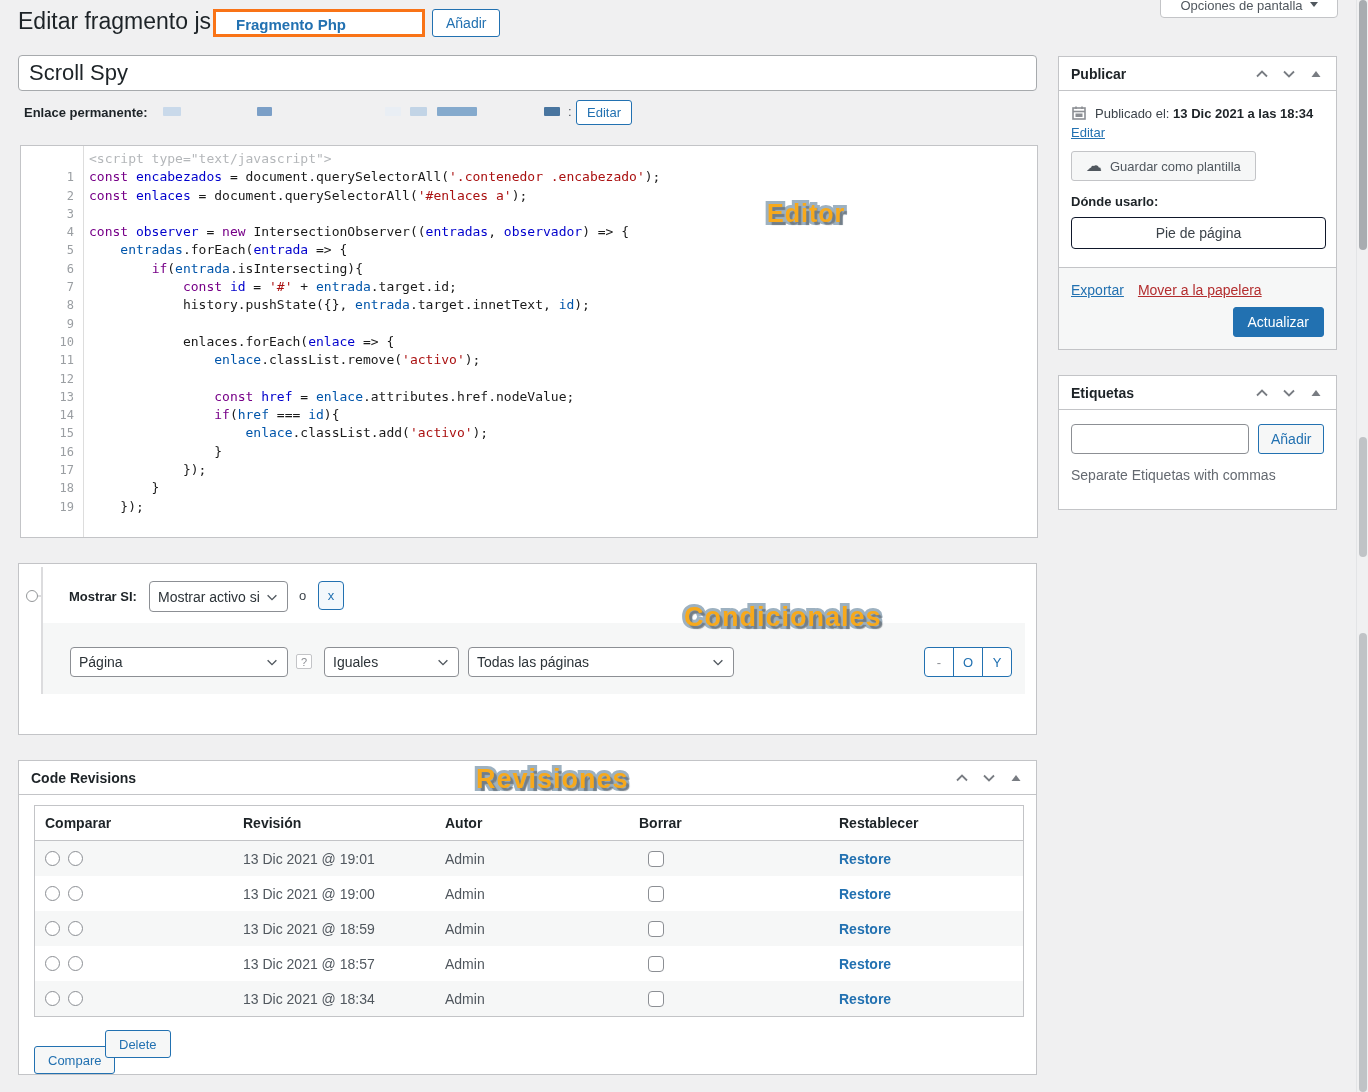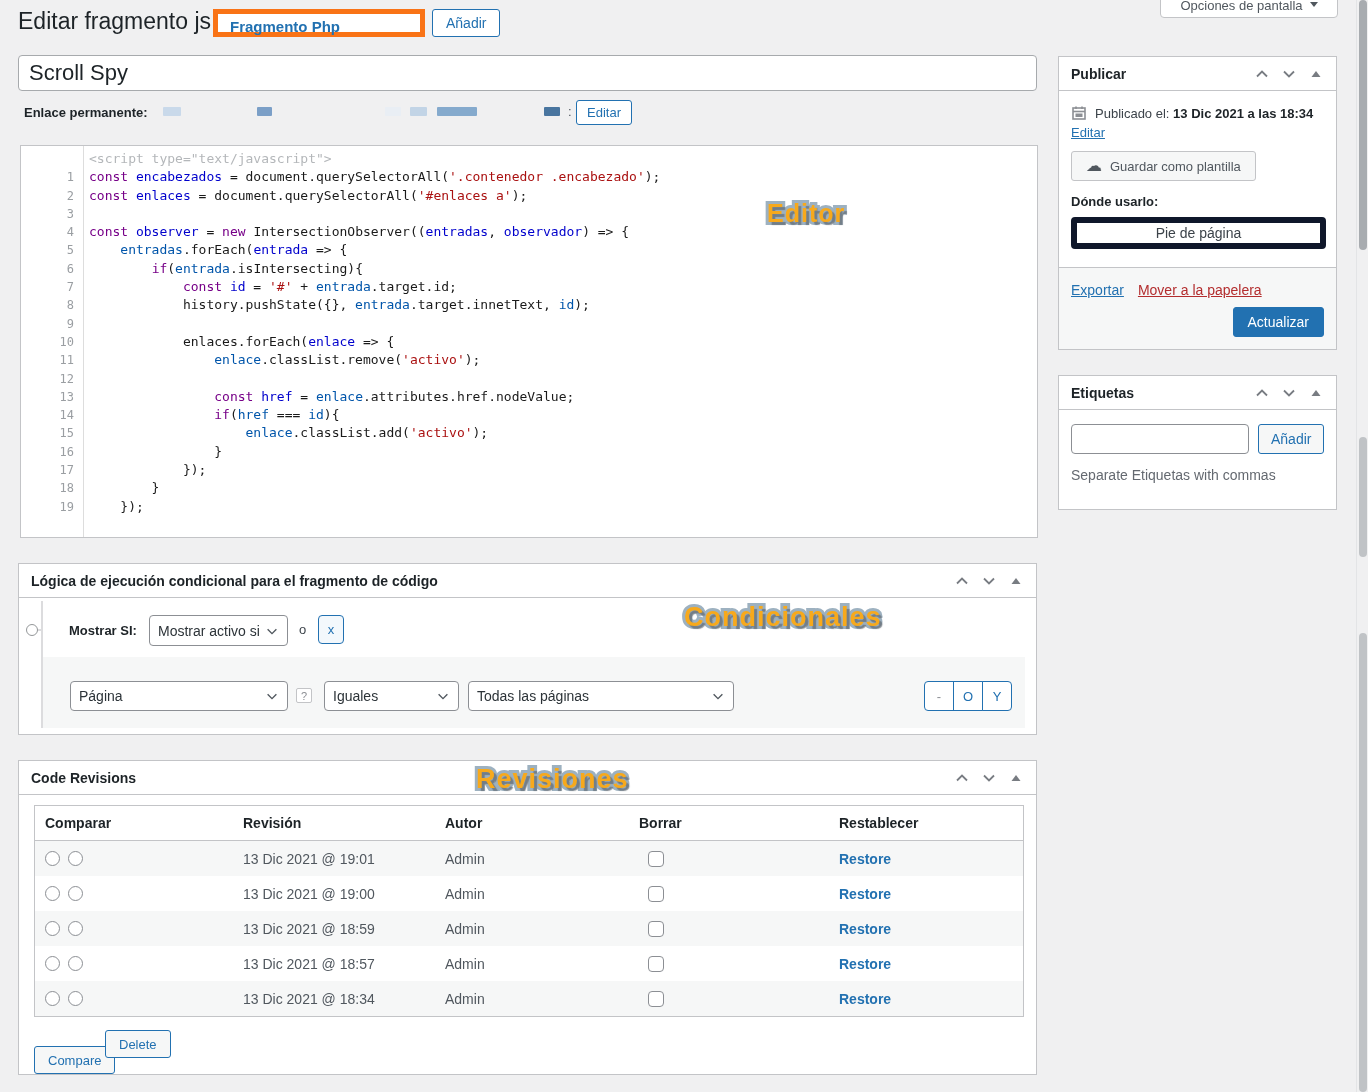--- a/index.html
+++ b/index.html
@@ -18,22 +18,22 @@
     position:absolute; left:1160px; top:-12px; width:178px; height:30px;
     background:#fff; border:1px solid #c3c4c7; border-radius:0 0 4px 4px;
     display:flex; align-items:flex-end; justify-content:center; gap:7px;
     padding-bottom:4px; color:#50575e; font-size:13px; cursor:pointer;
   }
   .caret-down { width:0; height:0; border:4px solid transparent; border-top:5px solid #50575e; margin-bottom:2px; }
 
   #page-title { position:absolute; left:18px; top:8px; font-size:23px; font-weight:500; color:#1d2327; }
   #snippet-type-box {
     position:absolute; left:213px; top:9px; width:212px; height:28px;
-    background:#fff; border:5px solid #f97316; color:#2271b1;
-    font-weight:700; font-size:15px; line-height:26px; padding-left:12px;
+    background:#fff; border:3px solid #f97316; color:#2271b1;
+    font-weight:700; font-size:15px; line-height:26px; padding-left:20px;
   }
   .btn-secondary {
     background:#fff; border:1px solid #2271b1; border-radius:3px;
     color:#2271b1; font-size:13px; font-family:"Liberation Sans",sans-serif; cursor:pointer;
   }
   #top-add-button { position:absolute; left:432px; top:9px; height:28px; padding:0 13px; font-size:14px; }
 
   
   #snippet-title-input {
     position:absolute; left:18px; top:55px; width:1019px; height:36px;
@@ -91,21 +91,21 @@
   .pub-row b { color:#1d2327; }
   a.link-blue { color:#2271b1; text-decoration:underline; cursor:pointer; }
   a.link-red { color:#b32d2e; text-decoration:underline; cursor:pointer; }
   #save-template-button {
     margin-top:11px; height:30px; display:inline-flex; align-items:center; gap:8px;
     padding:0 14px; background:#f6f7f7; border:1px solid #c3c4c7; border-radius:3px;
     color:#50575e; font-size:13px; cursor:pointer; font-family:"Liberation Sans",sans-serif;
   }
   #where-label { margin-top:13px; font-weight:700; color:#1d2327; }
   #where-box {
-    margin-top:8px; height:32px; width:255px; border:6px solid #0f172a; border-radius:4px;
+    margin-top:8px; height:32px; width:255px; border:1px solid #0f172a; border-radius:4px;
     display:flex; align-items:center; justify-content:center; font-size:14px; color:#3c434a;
     background:#fff; cursor:pointer;
   }
   #publish-footer {
     position:absolute; left:0; right:0; bottom:0; height:82px;
     background:#f6f7f7; border-top:1px solid #c3c4c7; padding:14px 12px 12px 12px;
   }
   #publish-footer .links { display:flex; gap:14px; font-size:14px; }
   .btn-primary {
     background:#2271b1; border:1px solid #2271b1; border-radius:3px; color:#fff;
@@ -300,34 +300,20 @@
     </span>
   </div>
   <div id="tags-body">
     <input id="tags-input" value="" style="">
     <button id="tags-add-button" class="btn-secondary">Añadir</button>
     <div id="tags-help">Separate Etiquetas with commas</div>
   </div>
 </div>
 
 <div class="panel" id="conditions-panel">
-  <div class="panel-header">
-    <span>Lógica de ejecución condicional para el fragmento de código</span>
-    <span class="panel-icons">
-      <svg class="picon" viewBox="0 0 16 16">
-          <polyline points="3,10.5 8,5.5 13,10.5" fill="none" stroke="#787c82" stroke-width="1.8"></polyline>
-        </svg>
-      <svg class="picon" viewBox="0 0 16 16">
-          <polyline points="3,5.5 8,10.5 13,5.5" fill="none" stroke="#787c82" stroke-width="1.8"></polyline>
-        </svg>
-      <svg class="picon" viewBox="0 0 16 16">
-          <polygon points="8,5 12.5,11 3.5,11" fill="#787c82"></polygon>
-        </svg>
-    </span>
-  </div>
   <div id="conditions-body">
     <div id="cond-vline"></div>
     <div id="cond-hline"></div>
     <div id="cond-circle"></div>
     <span id="show-if-label">Mostrar SI:</span>
     <div class="wpsel" id="cond-mode-select">
       <span>Mostrar activo si</span>
       <svg class="sel-caret" width="14" height="14" viewBox="0 0 16 16">
           <polyline points="3,6 8,11 13,6" fill="none" stroke="#50575e" stroke-width="1.6"></polyline>
         </svg>

